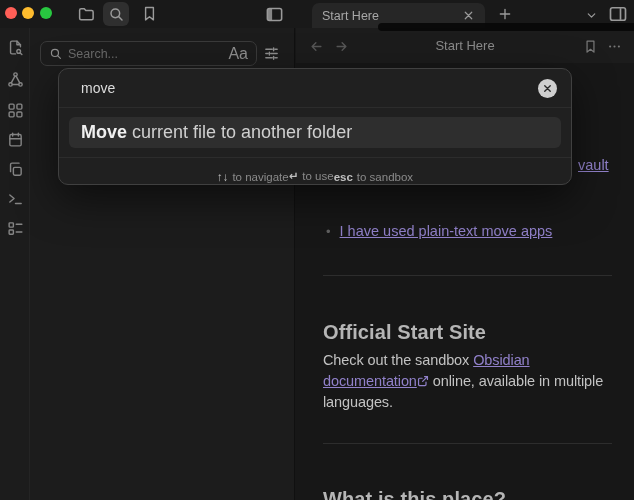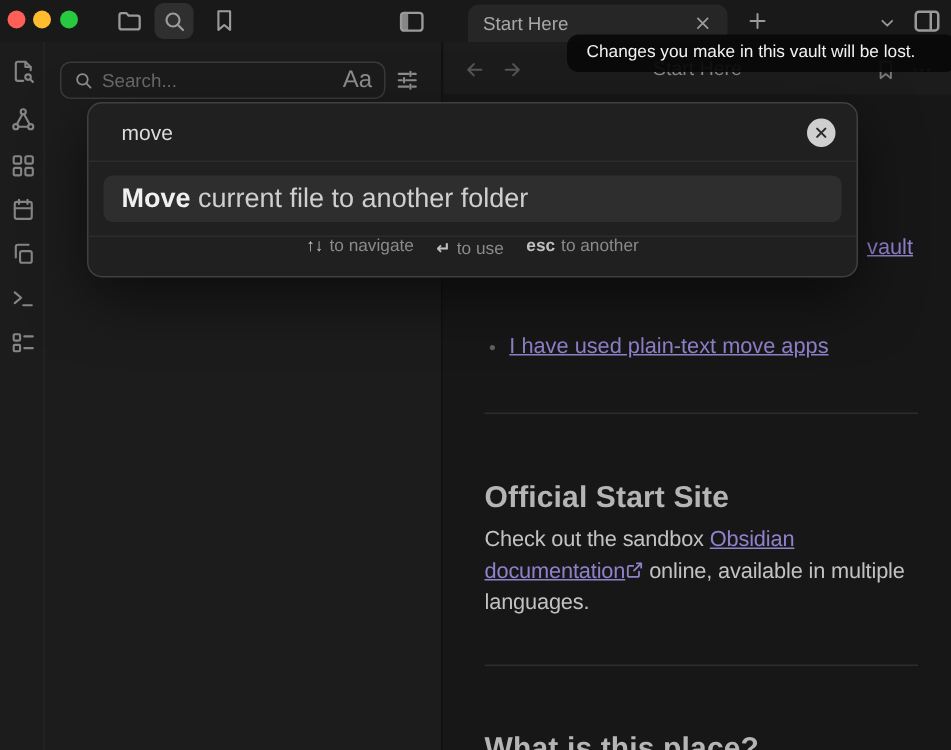--- a/index.html
+++ b/index.html
@@ -70,21 +70,21 @@
                   align-items:center; padding:0 14px 0 22px; }
   .prompt-input input { flex:1; background:transparent; border:none; outline:none;
                         color:#dcdcdc; font-size:14px; font-family:"Liberation Sans",sans-serif; }
   .clear-btn { width:19px; height:19px; border-radius:50%; background:#cfcfcf;
                display:flex; align-items:center; justify-content:center; color:#2a2a2a; }
   .prompt-results { padding:9px 10px; height:49px; }
   .result-row { height:31px; line-height:31px; background:#2e2e2e; border-radius:6px;
                 padding:0 12px; font-size:18px; color:#cfcfcf; white-space:nowrap; }
   .result-match { font-weight:700; color:#f0f0f0; }
   .prompt-footer { height:26px; border-top:1px solid #2c2c2c; display:flex;
-                   align-items:flex-start; justify-content:center; gap:15px; }
+                   align-items:flex-end; justify-content:center; }
   .instruction { font-size:11.5px; color:#8a8a8a; white-space:nowrap; }
   .instruction .key { color:#c0c0c0; font-weight:700; margin-right:4px; }
 
   
   .tooltip { left:378px; top:23px; width:260px; background:rgba(8,8,8,0.92);
              border-radius:8px; padding:4px 13px; z-index:30; }
   .tooltip div { font-size:11.5px; line-height:17px; color:#f2f2f2; white-space:nowrap; }
 </style>
 </head>
 <body>
@@ -273,19 +273,18 @@
           <path d="M6 6l12 12M18 6 6 18"></path>
         </svg>
     </span>
   </div>
   <div class="prompt-results">
     <div class="result-row"><span class="result-match">Move</span><span> current file to another folder</span></div>
   </div>
   <div class="prompt-footer">
     <span class="instruction"><span class="key">↑↓</span><span>to navigate</span></span>
     <span class="instruction"><span class="key">↵</span><span>to use</span></span>
-    <span class="instruction"><span class="key">esc</span><span>to another</span></span>
+    <span class="instruction"><span class="key">esc</span><span>to sandbox</span></span>
   </div>
 </div>
 
 <div class="abs tooltip">
-  <div>Changes you make in this vault will be lost.</div>
 </div>
 
 </body></html>

